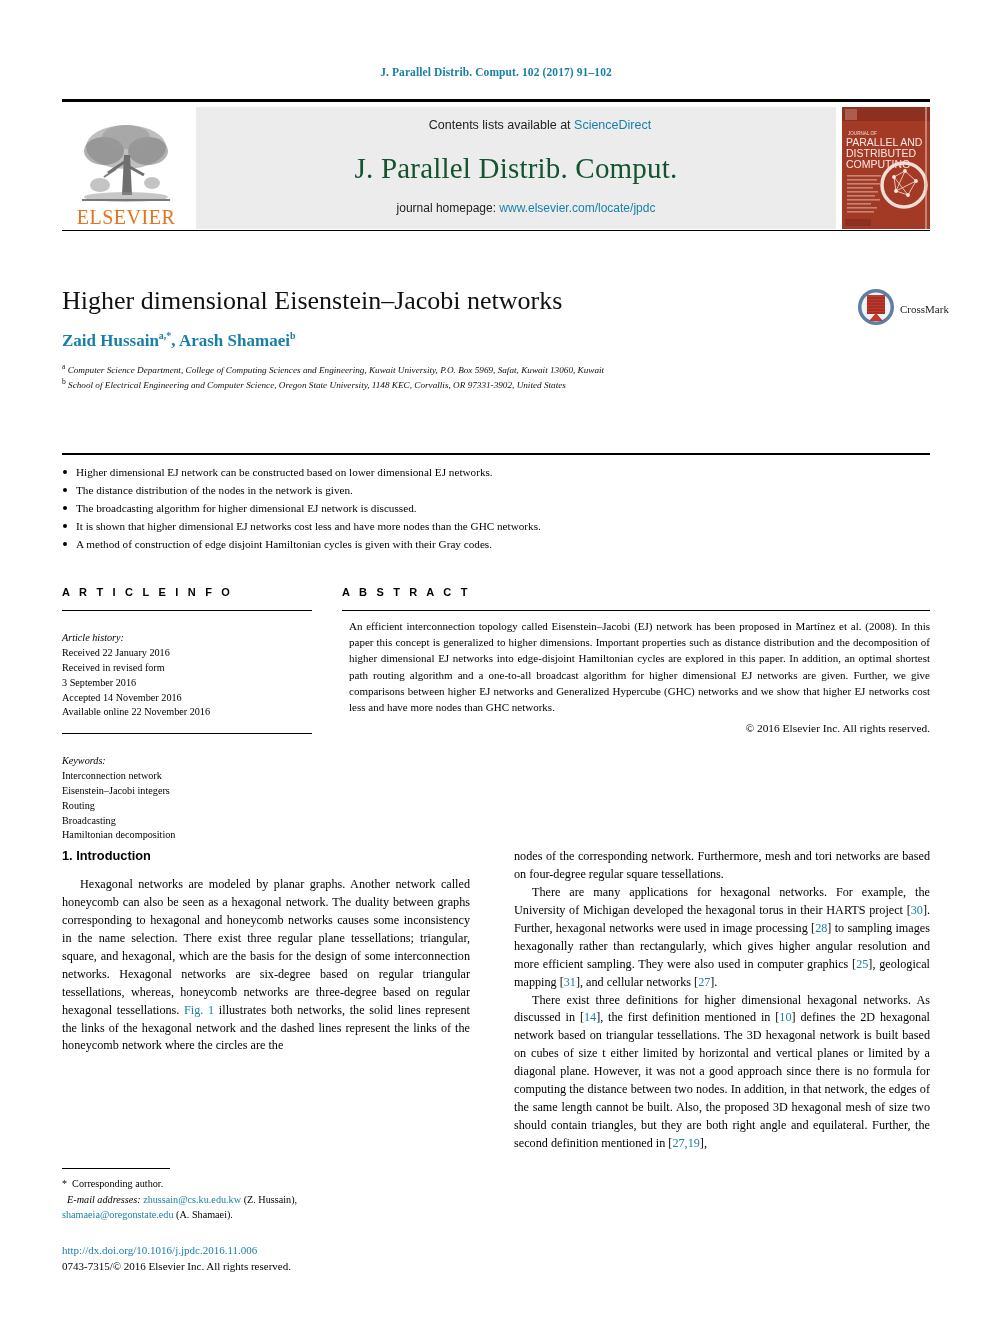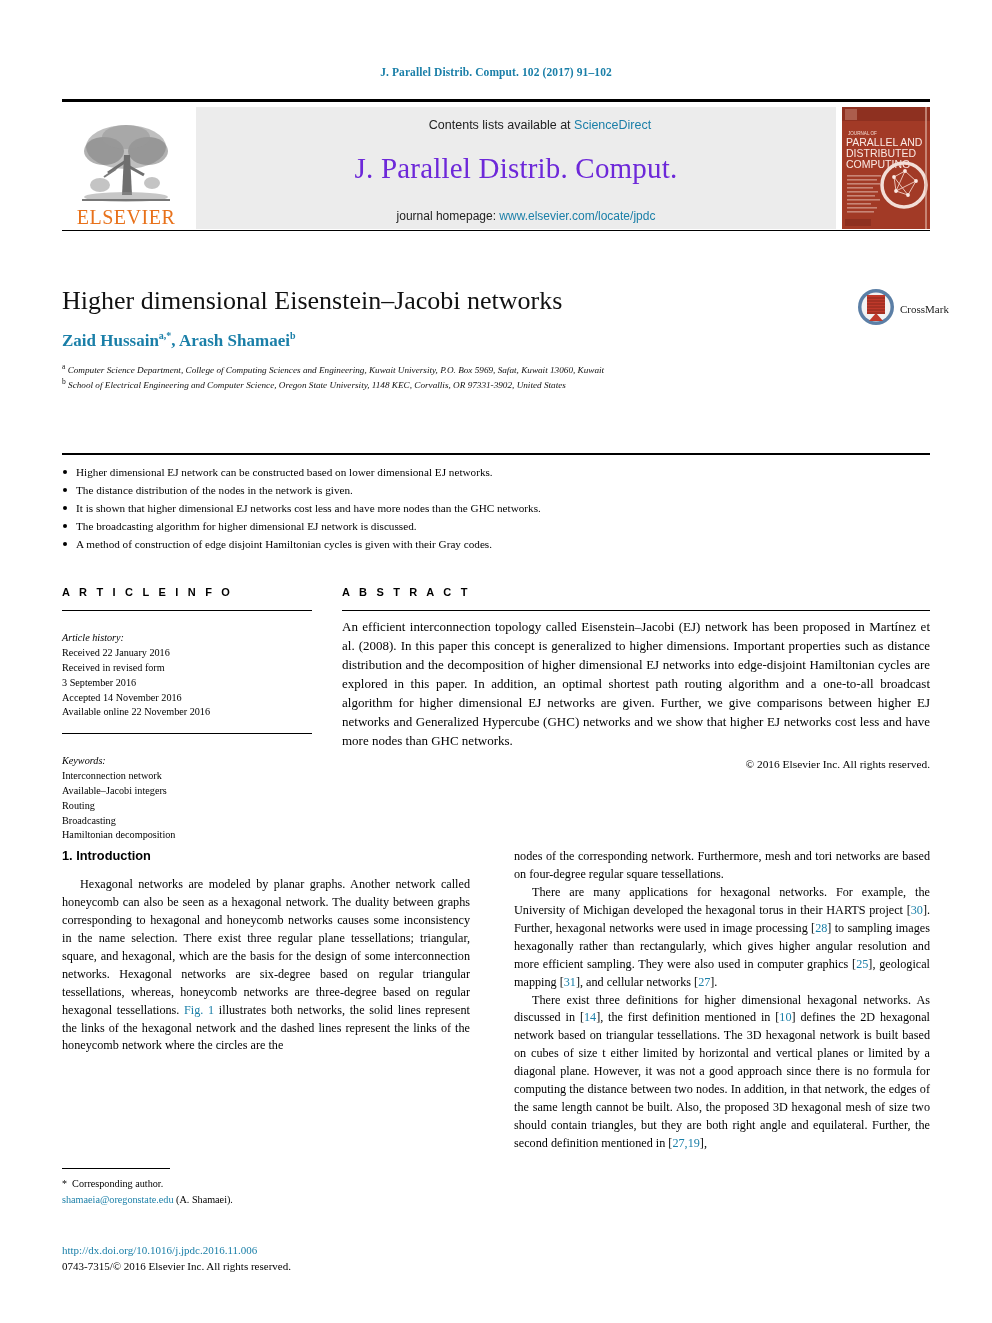--- a/index.html
+++ b/index.html
@@ -84,29 +84,29 @@
   }
   .contents-line {
     font-family: "Liberation Sans", sans-serif;
     font-size: 12.5px;
     color: #222;
     margin-left: 48px;
   }
   .journal-name {
     font-family: "Liberation Serif", serif;
     font-size: 29px;
-    color: #6d28d9;
+    color: #14532d;
     margin-top: 20px;
     letter-spacing: 0.2px;
   }
   .homepage-line {
     font-family: "Liberation Sans", sans-serif;
     font-size: 12px;
     color: #222;
-    margin-top: 24px;
+    margin-top: 16px;
     padding-left: 20px;
   }
   .cover-thumb {
     position: absolute;
     left: 780px; top: 8px;
     width: 88px;
     height: 122px;
     overflow: hidden;
     background: #a21caf;
   }
@@ -189,25 +189,26 @@
 
   
   .info-col { position: absolute; left: 62px; top: 586px; width: 250px; }
   .abs-col  { position: absolute; left: 342px; top: 586px; width: 588px; }
   .thin-rule { height: 1.4px; background: #000; margin-top: 12px; }
   .info-body { font-size: 10.2px; line-height: 1.45; margin-top: 20px; }
   .info-body .it { font-style: italic; }
   .kw-rule { height: 1.4px; background: #000; margin-top: 13px; }
 
   .abs-body {
-    font-size: 13px;
+    font-size: 11px;
     line-height: 1.46;
     margin-top: 7px;
     text-align: justify;
     text-justify: inter-word;
+    margin-left: 7px;
   }
   .abs-copy { text-align: right; margin-top: 7px; font-size: 11.4px; }
 
   
   .col-left  { position: absolute; left: 62px;  top: 848px; width: 408px; }
   .col-right { position: absolute; left: 514px; top: 848px; width: 416px; }
   .sec-head {
     font-family: "Liberation Sans", sans-serif;
     font-size: 12.8px;
     font-weight: bold;
@@ -348,42 +349,42 @@
       </svg>
     </span>
     <span class="cm-label">CrossMark</span>
   </div>
 
   <div class="highlights">
     <div class="hl-rule"></div>
     <ul class="hl-list">
       <li>Higher dimensional EJ network can be constructed based on lower dimensional EJ networks.</li>
       <li>The distance distribution of the nodes in the network is given.</li>
+      <li>The broadcasting algorithm for higher dimensional EJ network is discussed.</li>
       <li>It is shown that higher dimensional EJ networks cost less and have more nodes than the GHC networks.</li>
-      <li>The broadcasting algorithm for higher dimensional EJ network is discussed.</li>
       <li>A method of construction of edge disjoint Hamiltonian cycles is given with their Gray codes.</li>
     </ul>
   </div>
 
   <div class="info-col">
     <div class="sec-label">A R T I C L E    I N F O</div>
     <div class="thin-rule"></div>
     <div class="info-body">
       <div class="it">Article history:</div>
       <div>Received 22 January 2016</div>
       <div>Received in revised form</div>
       <div>3 September 2016</div>
       <div>Accepted 14 November 2016</div>
       <div>Available online 22 November 2016</div>
     </div>
     <div class="kw-rule"></div>
     <div class="info-body">
       <div class="it">Keywords:</div>
       <div>Interconnection network</div>
-      <div>Available–Jacobi integers</div>
+      <div>Eisenstein–Jacobi integers</div>
       <div>Routing</div>
       <div>Broadcasting</div>
       <div>Hamiltonian decomposition</div>
     </div>
   </div>
 
   <div class="abs-col">
     <div class="sec-label">A B S T R A C T</div>
     <div class="thin-rule"></div>
     <div class="abs-body">An efficient interconnection topology called Eisenstein–Jacobi (EJ) network has been proposed in Martínez et al. (2008). In this paper this concept is generalized to higher dimensions. Important properties such as distance distribution and the decomposition of higher dimensional EJ networks into edge-disjoint Hamiltonian cycles are explored in this paper. In addition, an optimal shortest path routing algorithm and a one-to-all broadcast algorithm for higher dimensional EJ networks are given. Further, we give comparisons between higher EJ networks and Generalized Hypercube (GHC) networks and we show that higher EJ networks cost less and have more nodes than GHC networks.</div>
@@ -401,20 +402,25 @@
     <p class="para">There exist three definitions for higher dimensional hexagonal networks. As discussed in [<span style="color:#1a7fa8">14</span>], the first definition mentioned in [<span style="color:#1a7fa8">10</span>] defines the 2D hexagonal network based on triangular tessellations. The 3D hexagonal network is built based on cubes of size t either limited by horizontal and vertical planes or limited by a diagonal plane. However, it was not a good approach since there is no formula for computing the distance between two nodes. In addition, in that network, the edges of the same length cannot be built. Also, the proposed 3D hexagonal mesh of size two should contain triangles, but they are both right angle and equilateral. Further, the second definition mentioned in [<span style="color:#1a7fa8">27,19</span>],</p>
   </div>
 
   <div class="footnotes">
     <div class="fn-rule"></div>
     <div class="fn-body">
       <div>
         <span class="fn-star">*</span>&nbsp; <span>Corresponding author.</span>
       </div>
       <div>
+        &nbsp;&nbsp;<span class="it">E-mail addresses:</span>
+        <span class="link">zhussain@cs.ku.edu.kw</span>
+        <span>(Z. Hussain),</span>
+      </div>
+      <div>
         <span class="link">shamaeia@oregonstate.edu</span>
         <span>(A. Shamaei).</span>
       </div>
     </div>
   </div>
 
   <div class="doi-block">
     <div class="doi-line link">http://dx.doi.org/10.1016/j.jpdc.2016.11.006</div>
     <div class="issn-line">0743-7315/© 2016 Elsevier Inc. All rights reserved.</div>
   </div>

